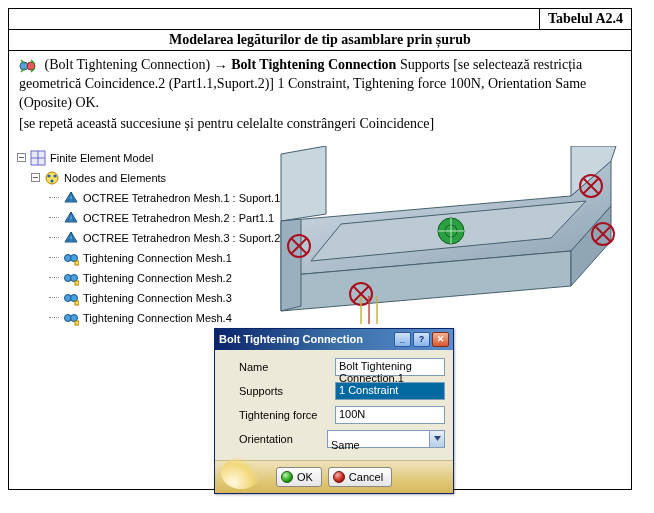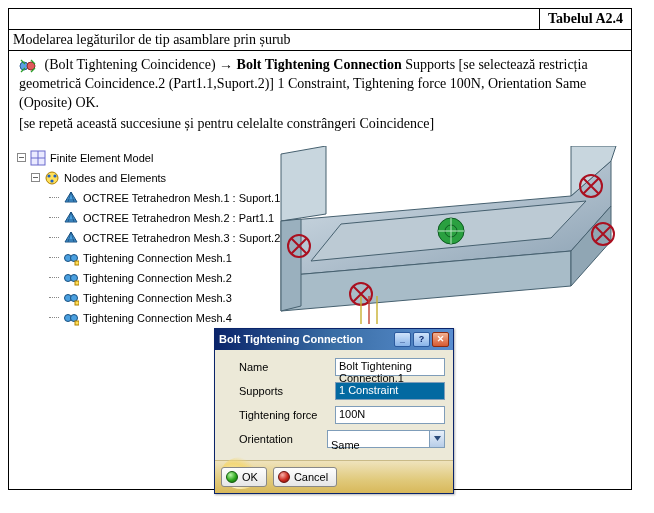--- a/index.html
+++ b/index.html
@@ -19,21 +19,22 @@
     border-bottom: 1.5px solid #000;
     display: flex;
   }
   .th-left { flex: 1; }
   .th-right {
     padding: 2px 8px;
     font-weight: bold;
     border-left: 1.5px solid #000;
   }
   .title-row {
-    font-weight: normal;
+    text-align: center;
+    font-weight: bold;
     padding: 2px 4px;
     border-bottom: 1.5px solid #000;
   }
   .body-text {
     padding: 4px 10px 10px 10px;
     line-height: 1.35;
   }
   .tool-icon {
     display: inline-block;
     width: 18px; height: 18px;
@@ -161,21 +162,21 @@
     width: 15px;
     background: linear-gradient(#e8f0fa,#b7cde8);
     border-left: 1px solid #7f9db9;
     display: flex; align-items: center; justify-content: center;
   }
   .dlg-footer {
     background: linear-gradient(#efe3bd, #e0c97a 60%, #d8b85a);
     border-top: 1px solid #c9ba87;
     padding: 6px;
     display: flex;
-    justify-content: flex-start;
+    justify-content: center;
     gap: 6px;
     position: relative;
   }
   .dlg-footer::before {
     content:""; position:absolute; left:6px; bottom:4px;
     width:40px; height:32px;
     background: radial-gradient(circle at 30% 80%, #fff9e0, #f3d87a 50%, transparent 70%);
     border-radius: 50%;
   }
   .btn3d {
@@ -210,21 +211,21 @@
   <div class="title-row">Modelarea legăturilor de tip asamblare prin șurub</div>
 
   <div class="body-text">
     <span class="tool-icon">
       <svg width="18" height="18" viewBox="0 0 18 18">
         <circle cx="5" cy="9" r="4" fill="#5aa0e0" stroke="#2a5a90"></circle>
         <circle cx="12" cy="9" r="4" fill="#e05a5a" stroke="#902a2a"></circle>
         <path d="M2 3 L6 7 M12 3 L16 7 M2 15 L6 11 M12 15 L16 11" stroke="#2aa02a" stroke-width="1.3"></path>
       </svg>
     </span>
-    <span>(Bolt Tightening Coincidence) </span>
+    <span>(Bolt Tightening Connection) </span>
     <span class="arrow">→</span>
     <b> Bolt Tightening Connection</b>
     <span>  Supports [se selectează restricția geometrică Coincidence.2 (Part1.1,Suport.2)] 1 Constraint,  Tightening force 100N, Orientation Same (Oposite) OK.</span>
     <div class="note">[se repetă această succesiune și pentru celelalte constrângeri Coincidence]</div>
   </div>
 
   <div class="figure-area">
 
     <div class="tree">
       <div class="node">

